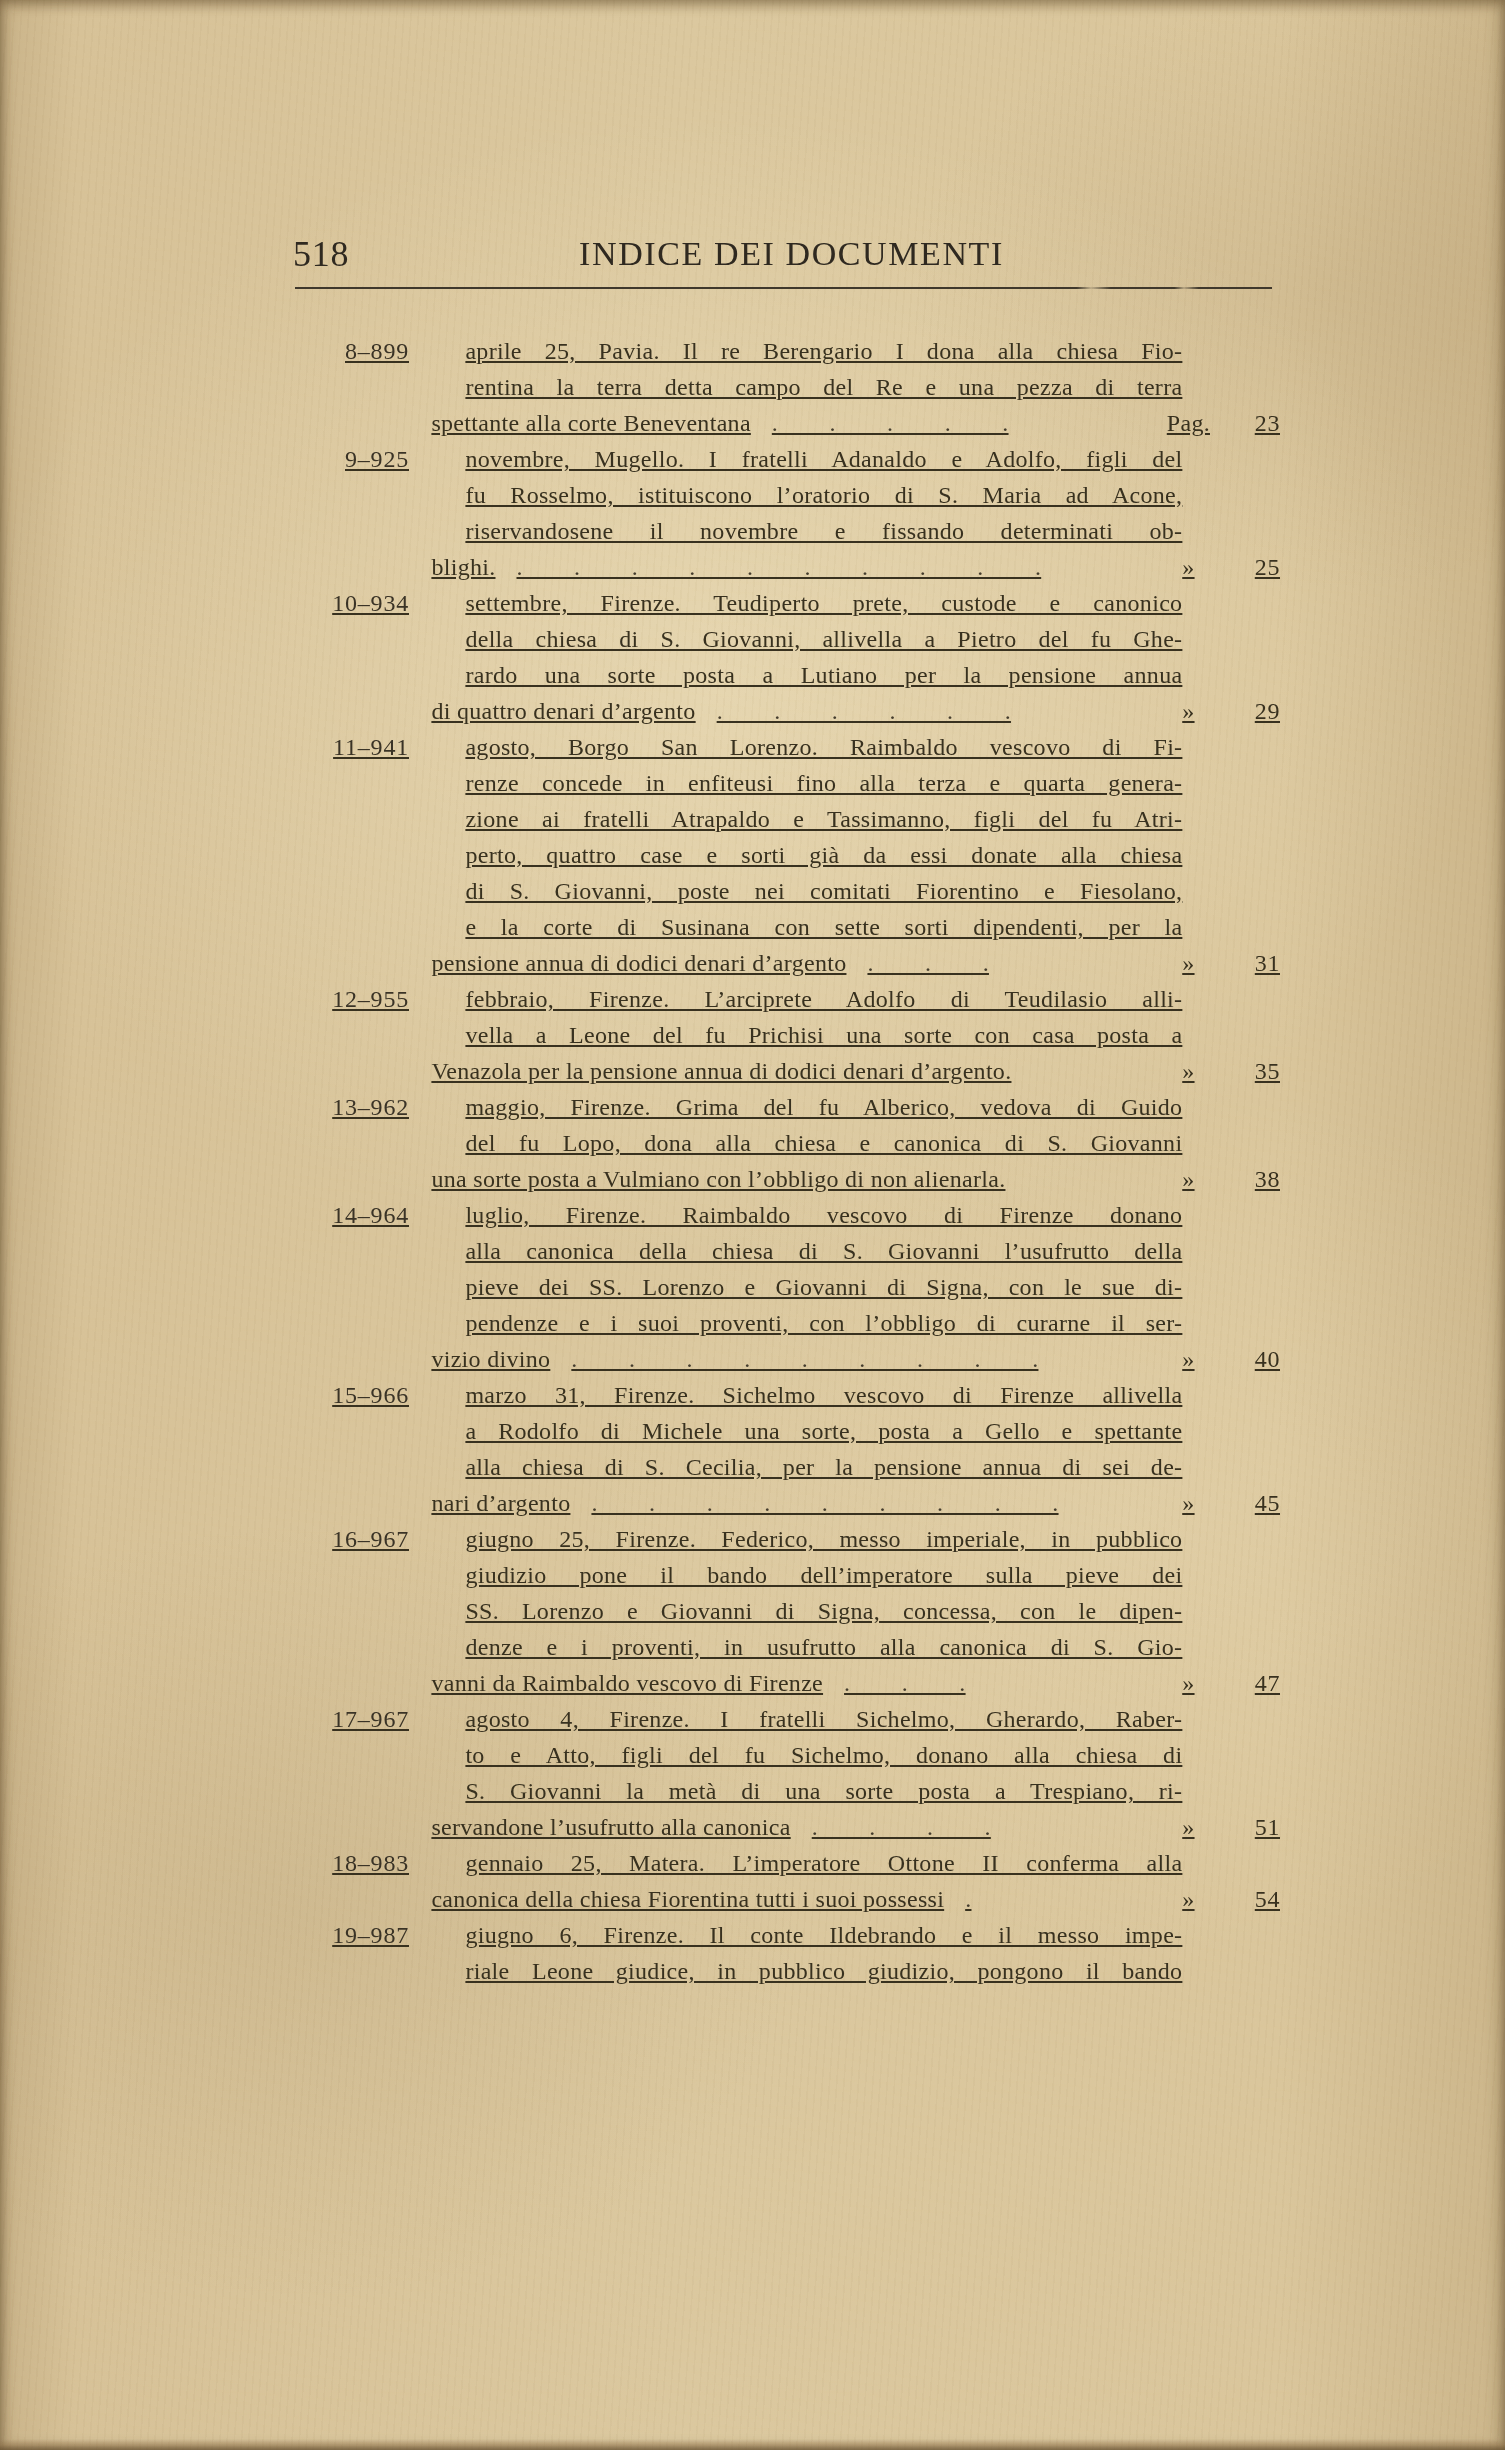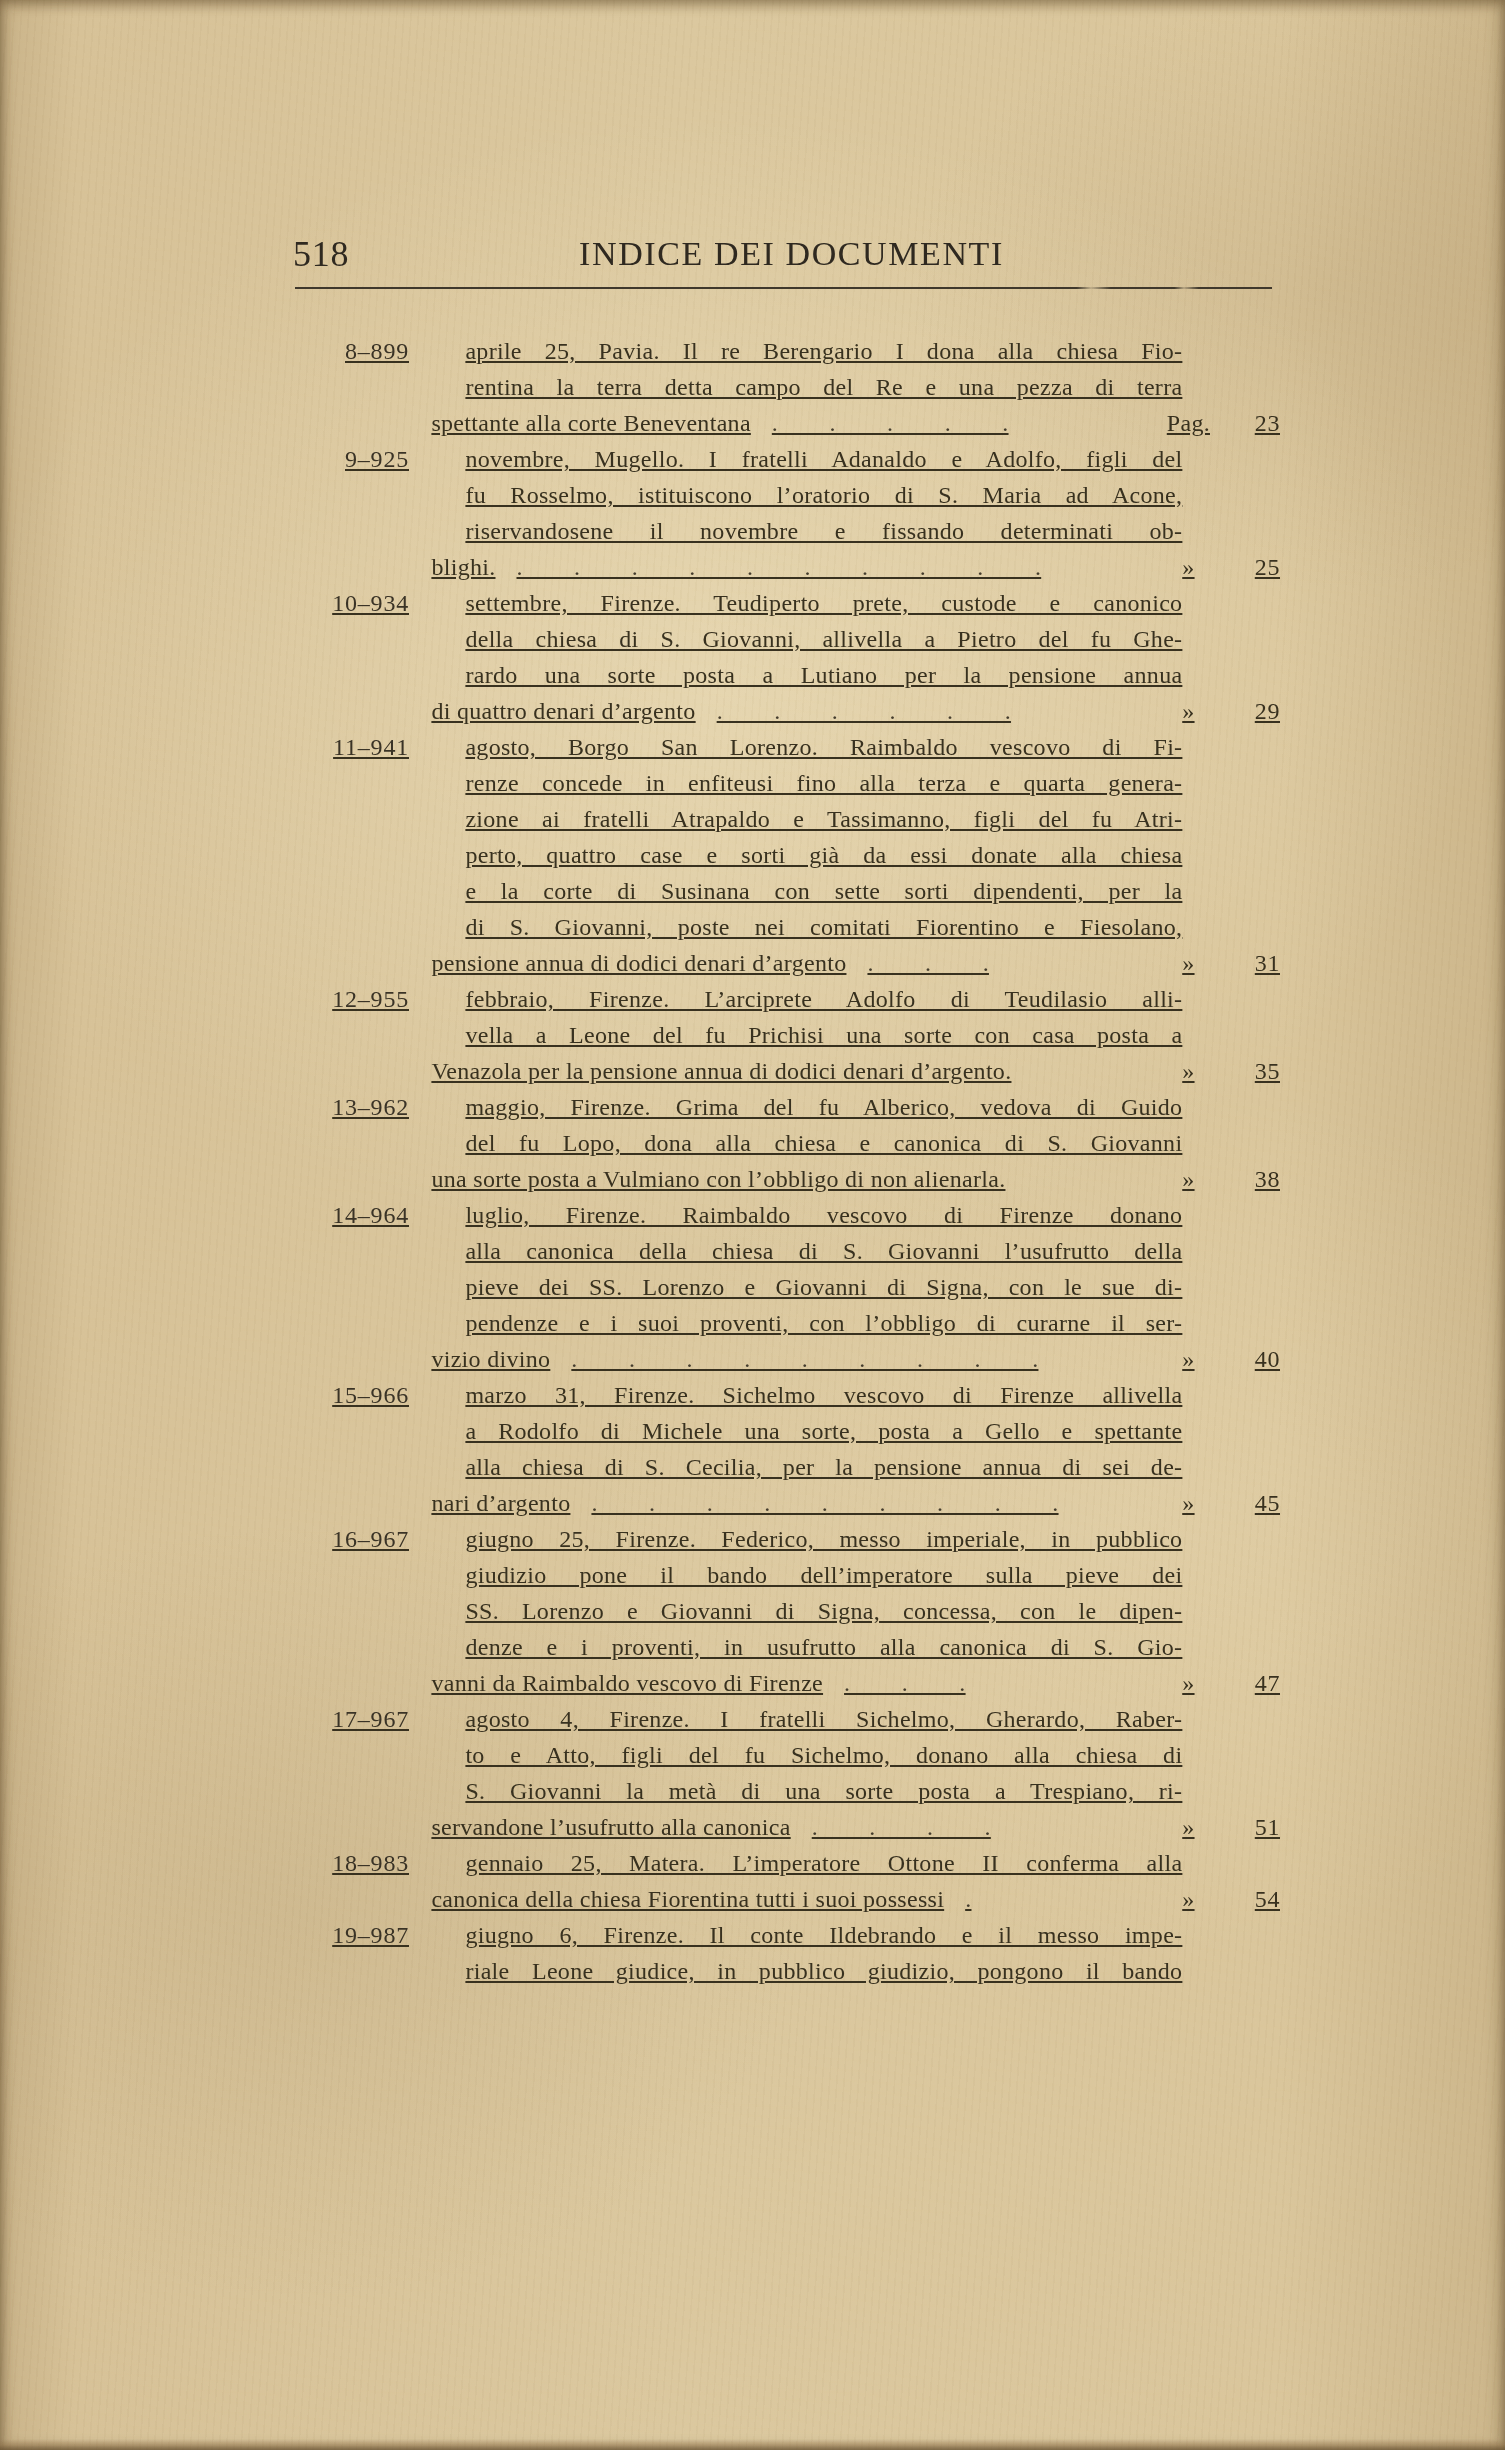--- a/index.html
+++ b/index.html
@@ -130,22 +130,22 @@
           </div>
         </div>
       </div>
       <div class="entry">
         <div class="no">11–941</div>
         <div class="ebody">
           <div class="line norm">agosto, Borgo San Lorenzo. Raimbaldo vescovo di Fi-</div>
           <div class="line norm">renze concede in enfiteusi fino alla terza e quarta genera-</div>
           <div class="line norm">zione ai fratelli Atrapaldo e Tassimanno, figli del fu Atri-</div>
           <div class="line norm">perto, quattro case e sorti già da essi donate alla chiesa</div>
+          <div class="line norm">di S. Giovanni, poste nei comitati Fiorentino e Fiesolano,</div>
           <div class="line norm">e la corte di Susinana con sette sorti dipendenti, per la</div>
-          <div class="line norm">di S. Giovanni, poste nei comitati Fiorentino e Fiesolano,</div>
           <div class="line refline">
             <span class="rt">pensione annua di dodici denari d’argento</span>
             <span class="dots">. . .</span>
             <span class="rlabel">»</span>
             <span class="rpage">31</span>
           </div>
         </div>
       </div>
       <div class="entry">
         <div class="no">12–955</div>

